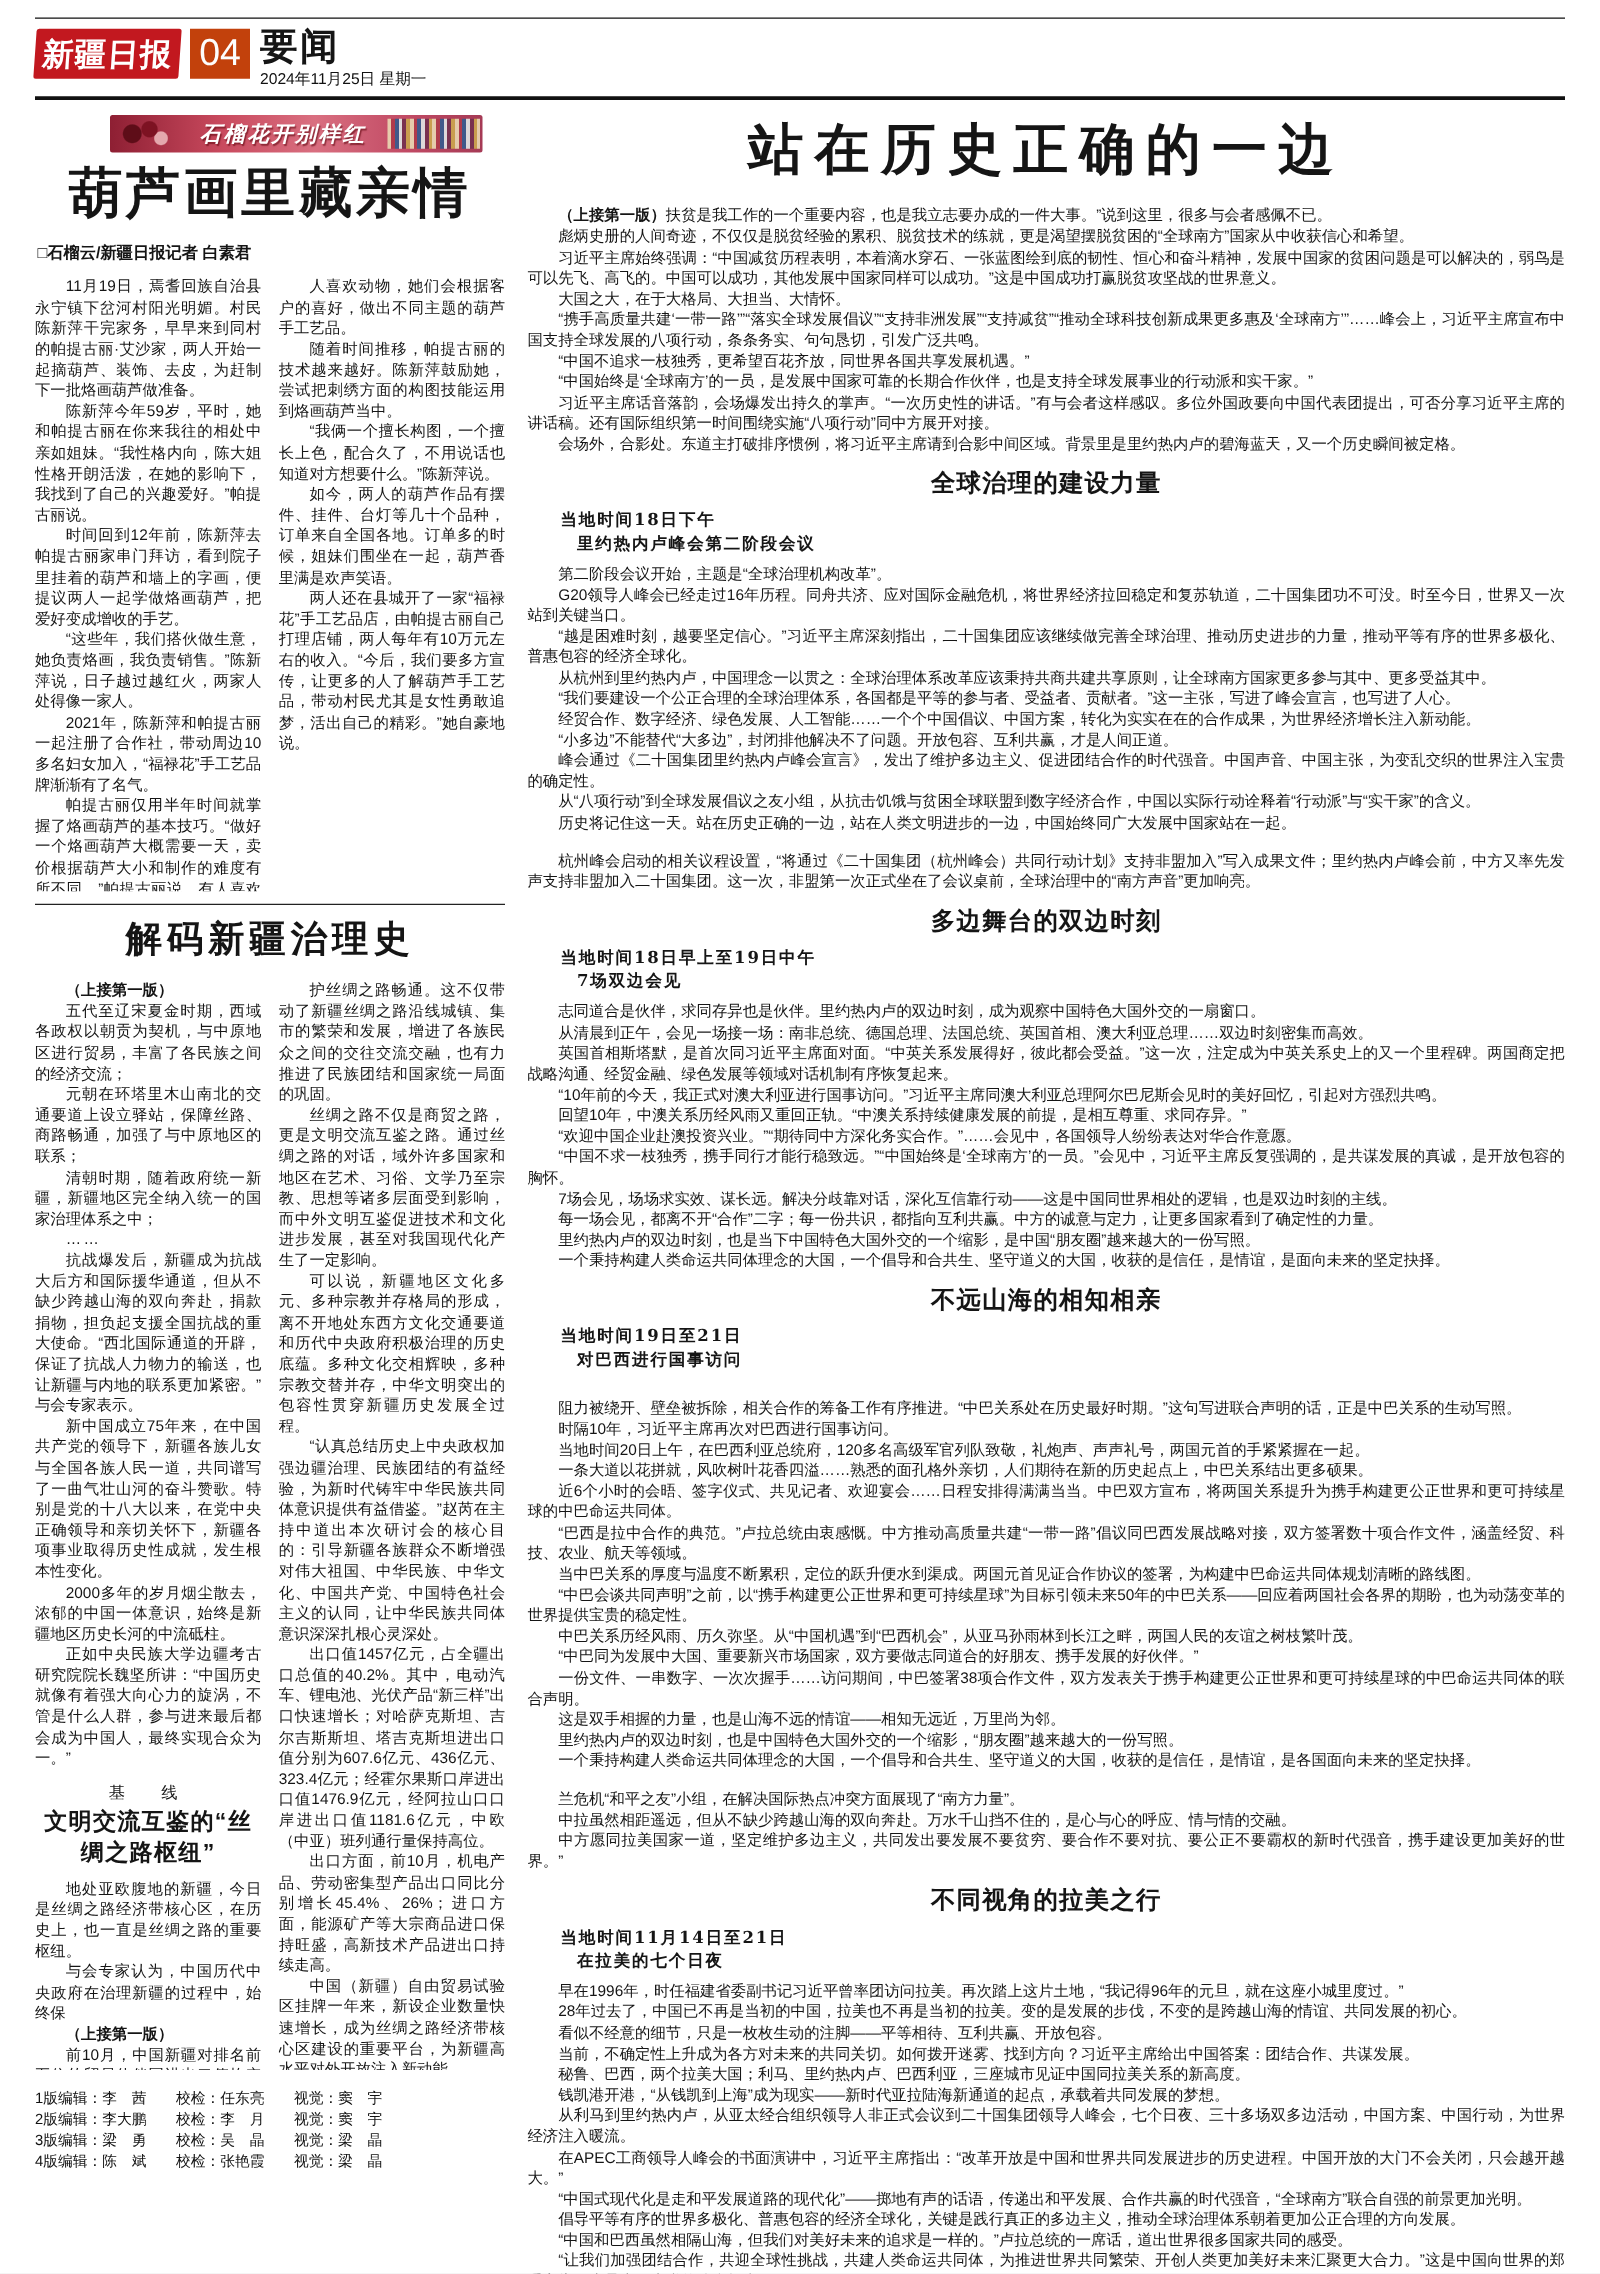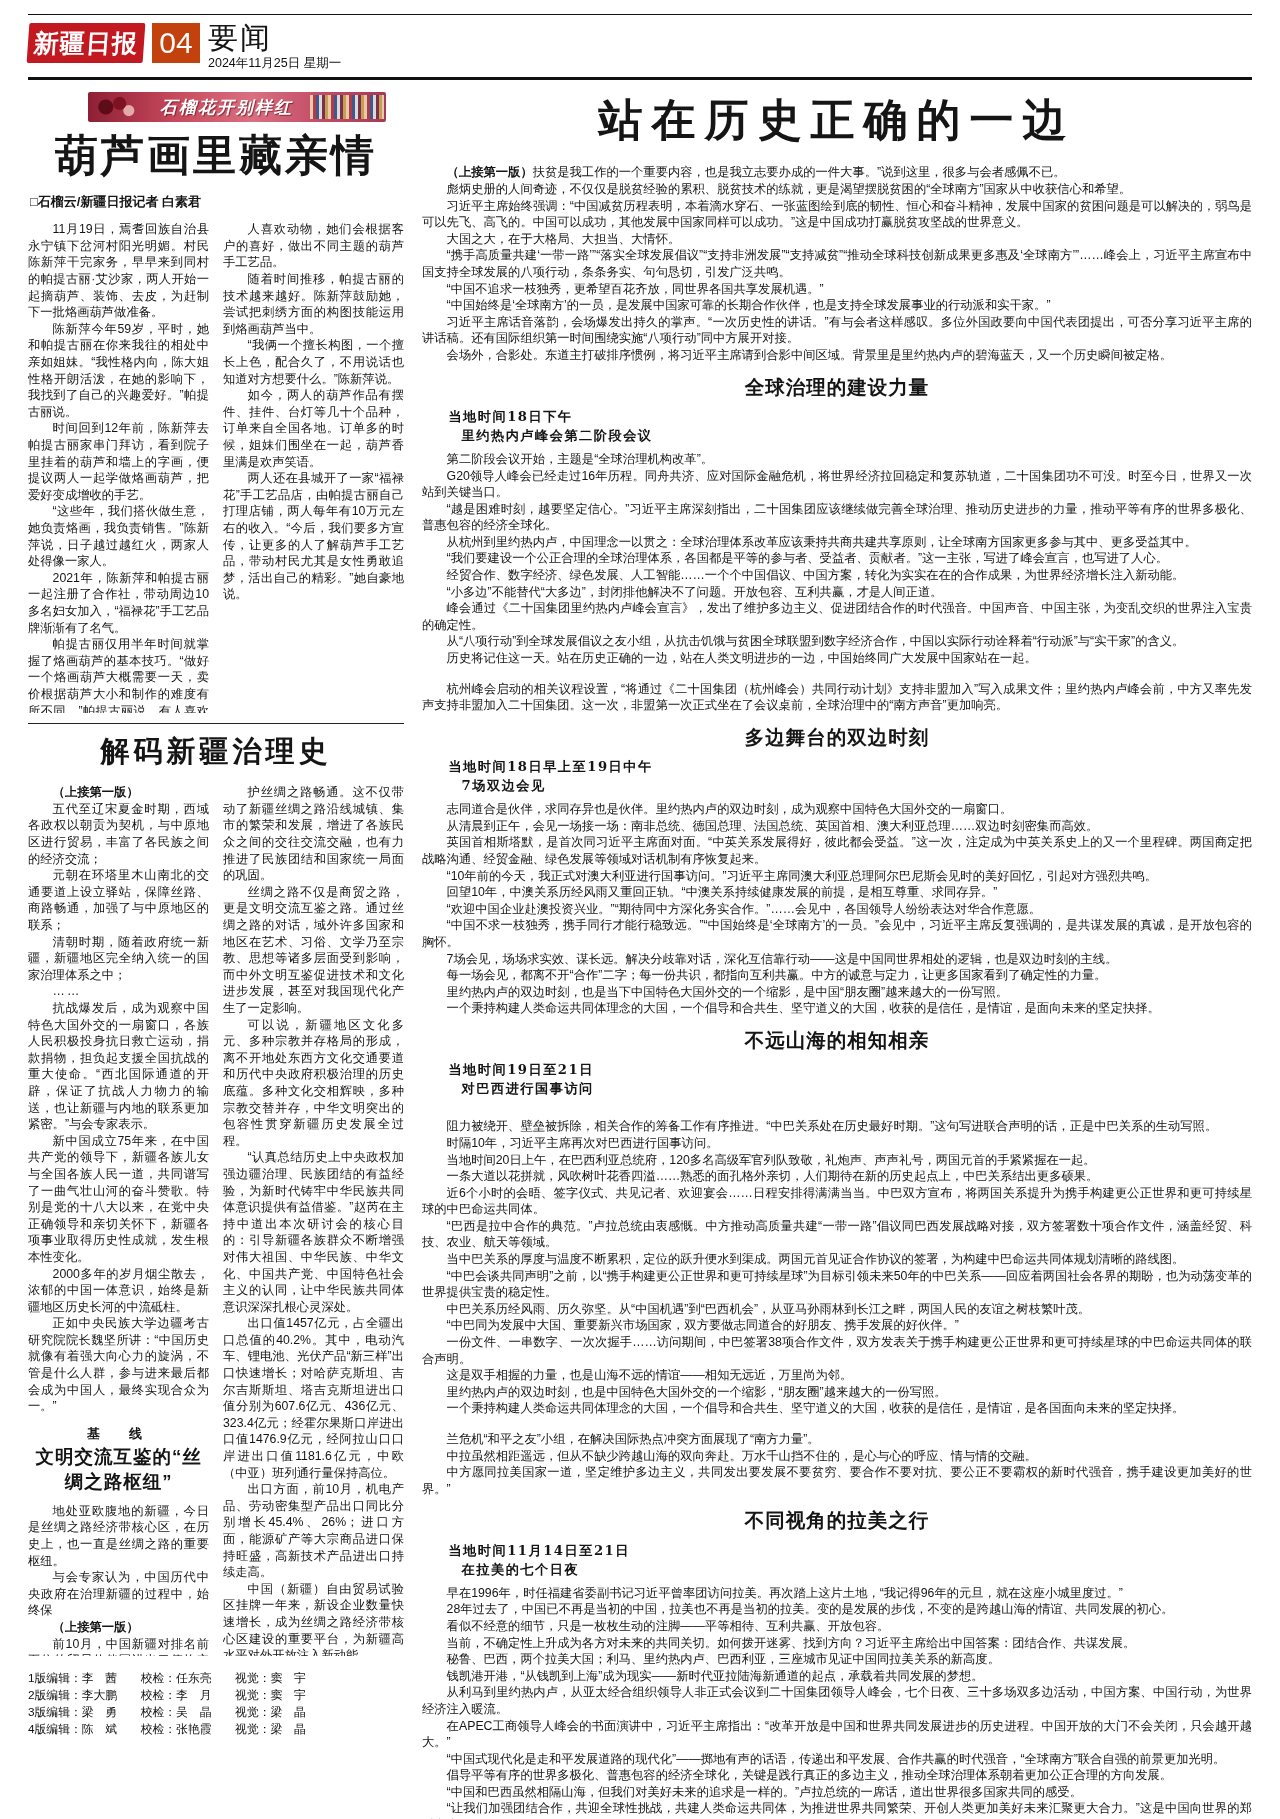--- a/index.html
+++ b/index.html
@@ -8,21 +8,21 @@
          padding:14px 28px 10px;}
   
   .top-rule{border-top:1px solid #111;margin-bottom:8px;}
   .masthead{display:flex;align-items:flex-start;gap:8px;height:52px;}
   .logo{width:116px;height:40px;background:#c2181f;color:#fff;display:flex;align-items:center;justify-content:center;
         font-family:"DejaVu Serif",serif;font-weight:bold;font-size:25px;letter-spacing:1px;
         transform:skewX(-4deg);border-radius:2px;}
   .pageno{width:48px;height:40px;background:#c2410c;color:#fdfdfd;display:flex;align-items:center;justify-content:center;
         font-size:30px;font-weight:400;}
   .sect{display:flex;flex-direction:column;line-height:1;}
-  .sect .sname{font-size:30px;font-weight:400;letter-spacing:2px;}
+  .sect .sname{font-size:30px;font-weight:700;letter-spacing:2px;}
   .sect .sdate{font-size:12.5px;margin-top:4px;color:#111;}
   .head-rule{border-top:3px solid #111;margin-top:2px;margin-bottom:10px;}
   
   .grid{display:flex;gap:18px;}
   .left-col{width:376px;flex:none;}
   .main-col{flex:1;min-width:0;}
   
   .banner{position:relative;height:30px;margin:2px 18px 10px 60px;border-radius:2px;overflow:hidden;
      background:linear-gradient(90deg,#8e1f33,#c94a5e 30%,#d96f80 55%,#c14a64 80%,#a53a55);}
   .banner .pom{position:absolute;left:4px;top:3px;width:46px;height:24px;
@@ -39,21 +39,21 @@
   .cols2 .c{width:181px;flex:none;overflow:hidden;}
   .a1-body{height:492px;}
   .bp{font-size:12.3px;line-height:16.6px;text-align:justify;text-indent:2em;margin:0;}
   .bp.dots{text-indent:2em;letter-spacing:2px;}
   .bp.credit{text-align:center;font-weight:700;text-indent:0;padding-right:2px;margin-top:4px;}
   .lead-in{font-weight:700;}
   .divider{border-top:1px solid #222;margin:10px 0 8px;}
   
   .a2-title{font-size:29px;font-weight:900;text-align:center;letter-spacing:4px;margin:4px 0 12px;}
   .a2-body{height:872px;}
-  .kicker{font-family:"DejaVu Serif",serif;font-weight:700;font-size:13px;text-align:center;
+  .kicker{font-family:"DejaVu Serif",serif;font-weight:400;font-size:13px;text-align:center;
           letter-spacing:8px;margin:10px 0 2px;text-indent:0;}
   .sub-h2{font-size:18.5px;font-weight:900;text-align:center;line-height:1.35;margin:2px 0 8px;letter-spacing:1px;}
   
   .credits{margin-top:14px;font-size:11.8px;line-height:17px;color:#111;}
   
   .m-title{font-size:44px;font-weight:900;text-align:center;letter-spacing:9px;margin:6px 0 20px;line-height:1.1;}
   .cols4{display:flex;gap:14px;flex-direction:column;}
   .cols4 .c{flex:1;min-width:0;overflow:hidden;height:1608px;}
   .sec-h{font-size:19.5px;font-weight:900;text-align:center;letter-spacing:1px;margin:12px 0 8px;line-height:1.2;}
   .dl{font-family:"DejaVu Serif",serif;font-weight:700;font-size:13.2px;line-height:19px;
@@ -113,21 +113,21 @@
 
       <h2 class="a2-title">解码新疆治理史</h2>
 
       <div class="cols2 a2-body">
         <div class="c">
             <p class="bp"><b class="lead-in">（上接第一版）</b></p>
             <p class="bp">五代至辽宋夏金时期，西域各政权以朝贡为契机，与中原地区进行贸易，丰富了各民族之间的经济交流；</p>
             <p class="bp">元朝在环塔里木山南北的交通要道上设立驿站，保障丝路、商路畅通，加强了与中原地区的联系；</p>
             <p class="bp">清朝时期，随着政府统一新疆，新疆地区完全纳入统一的国家治理体系之中；</p>
             <p class="bp dots">……</p>
-            <p class="bp">抗战爆发后，成为观察中国特色大国外交的一扇窗口，各族人民积极投身抗日救亡运动，捐款捐物，担负起支援全国抗战的重大使命。“西北国际通道的开辟，保证了抗战人力物力的输送，也让新疆与内地的联系更加紧密。”与会专家表示。</p>
+            <p class="bp">抗战爆发后，新疆成为抗战大后方和国际援华通道，但从不缺少跨越山海的双向奔赴，捐款捐物，担负起支援全国抗战的重大使命。“西北国际通道的开辟，保证了抗战人力物力的输送，也让新疆与内地的联系更加紧密。”与会专家表示。</p>
             <p class="bp">新中国成立75年来，在中国共产党的领导下，新疆各族儿女与全国各族人民一道，共同谱写了一曲气壮山河的奋斗赞歌。特别是党的十八大以来，在党中央正确领导和亲切关怀下，新疆各项事业取得历史性成就，发生根本性变化。</p>
             <p class="bp">2000多年的岁月烟尘散去，浓郁的中国一体意识，始终是新疆地区历史长河的中流砥柱。</p>
             <p class="bp">正如中央民族大学边疆考古研究院院长魏坚所讲：“中国历史就像有着强大向心力的旋涡，不管是什么人群，参与进来最后都会成为中国人，最终实现合众为一。”</p>
             <p class="kicker">基　线</p>
             <h4 class="sub-h2">文明交流互鉴的“丝绸之路枢纽”</h4>
             <p class="bp">地处亚欧腹地的新疆，今日是丝绸之路经济带核心区，在历史上，也一直是丝绸之路的重要枢纽。</p>
             <p class="bp">与会专家认为，中国历代中央政府在治理新疆的过程中，始终保</p>
             <p class="bp"><b class="lead-in">（上接第一版）</b></p>
             <p class="bp">前10月，中国新疆对排名前五位的贸易伙伴国进出口值均实现增长，对吉尔吉斯斯坦进出口值同比增长20.5%；对共建“一带一路”国家进出口值同比增长24.2%；对中亚五国进出口值同比增长9.2%；对《区域全面经济伙伴关系协定》（RCEP）其他成员国进出口值同比分别增长26%、243.7%。此外，中欧班列、中吉乌公路运输持续增长。</p>
           </div>

